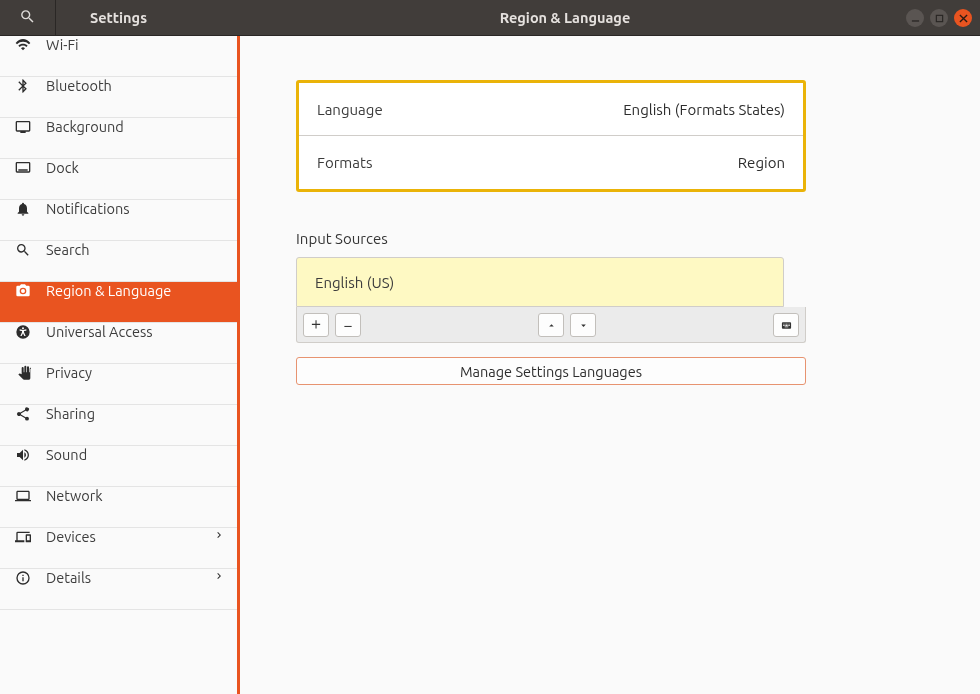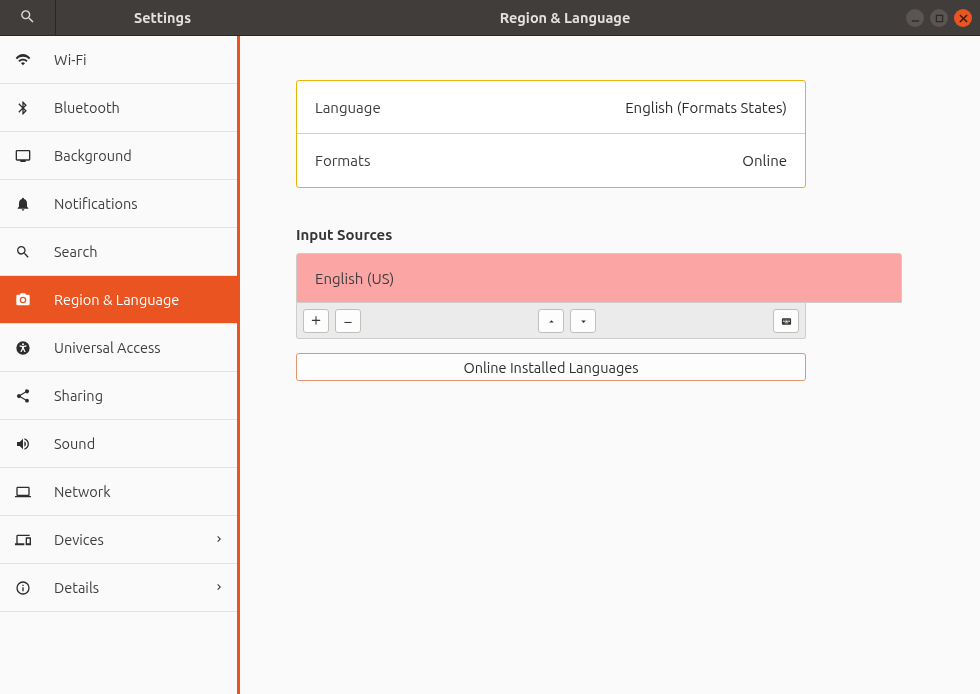--- a/index.html
+++ b/index.html
@@ -18,21 +18,20 @@
       display: flex;
       align-items: center;
       color: #e5e1de;
       border-bottom: 1px solid #2a2725;
     }
     .titlebar-left {
       width: 240px;
       display: flex;
       align-items: center;
       height: 100%;
-      gap: 44px;
     }
     .search-btn {
       width: 56px;
       height: 100%;
       display: flex;
       align-items: center;
       justify-content: center;
       border-right: 1px solid #2a2725;
       cursor: pointer;
     }
@@ -75,27 +74,26 @@
       display: flex;
       height: calc(694px - 36px);
     }
     .sidebar {
       width: 240px;
       background: #fafafa;
       border-right: 3px solid #e95420;
       overflow-y: auto;
     }
     .sidebar-item {
-      height: 48px;
-      display: flex;
-      align-items: center;
+      height: 41px;
+      display: flex;
       padding: 0 12px 0 14px;
       border-bottom: 1px solid #e4e4e4;
       cursor: pointer;
-      gap: 22px;
+      gap: 14px;
       color: #3d3d3d;
     }
     .sidebar-item.selected {
       background: #e95420;
       color: #fff;
     }
     .sidebar-item.selected .nav-icon svg { fill: #fff; }
     .nav-icon {
       width: 18px;
       height: 18px;
@@ -112,46 +110,46 @@
 
     .content {
       flex: 1;
       padding: 44px 56px;
       background: #fafafa;
       overflow-y: auto;
     }
     .panel {
       width: 510px;
       background: #fff;
-      border: 1px solid #eab308;
+      border: 3px solid #eab308;
       border-radius: 3px;
     }
     .panel-row {
       height: 53px;
       display: flex;
       align-items: center;
       padding: 0 18px;
       border-bottom: 1px solid #d0cdc9;
       cursor: pointer;
     }
     .panel-row:last-child { border-bottom: none; justify-content: space-between; }
     .panel-key { font-size: 15px; color: #3b3b3b; }
     .panel-val { margin-left: auto; font-size: 15px; color: #2d2d2d; }
 
     .section-heading {
       margin-top: 38px;
       margin-bottom: 10px;
-      font-weight: bold;
+      font-weight: normal;
       font-size: 15px;
       color: #353535;
     }
 
     .input-list {
-      width: 606px;
-      background: #fca5a5;
+      width: 488px;
+      background: #fef9c3;
       border: 1px solid #d0cdc9;
       border-radius: 3px 3px 0 0;
     }
     .input-item {
       height: 48px;
       display: flex;
       align-items: center;
       padding: 0 18px;
       font-size: 15px;
       cursor: pointer;
@@ -257,20 +255,28 @@
 
     <div class="sidebar-item">
       <span class="nav-icon">
           <svg viewBox="0 0 24 24">
             <path d="M21 3H3c-1.1 0-2 .9-2 2v12c0 1.1.9 2 2 2h5v2h8v-2h5c1.1 0 2-.9 2-2V5c0-1.1-.9-2-2-2zm0 14H3V5h18v12z"></path>
           </svg>
         </span>
       <span class="sidebar-label">Background</span>
     </div>
 
+    <div class="sidebar-item">
+      <span class="nav-icon">
+          <svg viewBox="0 0 24 24">
+            <path d="M21 3H3a2 2 0 00-2 2v12a2 2 0 002 2h18a2 2 0 002-2V5a2 2 0 00-2-2zm0 14H3V5h18zM5 14h14v2H5z"></path>
+          </svg>
+        </span>
+      <span class="sidebar-label">Dock</span>
+    </div>
 
     <div class="sidebar-item">
       <span class="nav-icon">
           <svg viewBox="0 0 24 24">
             <path d="M12 22a2 2 0 002-2h-4a2 2 0 002 2zm6-6V11c0-3.07-1.63-5.64-4.5-6.32V4a1.5 1.5 0 00-3 0v.68C7.64 5.36 6 7.92 6 11v5l-2 2v1h16v-1l-2-2z"></path>
           </svg>
         </span>
       <span class="sidebar-label">Notifications</span>
     </div>
 
@@ -295,20 +301,28 @@
     <div class="sidebar-item">
       <span class="nav-icon">
           <svg viewBox="0 0 24 24">
             <path d="M12 2a10 10 0 100 20 10 10 0 000-20zm0 3a1.5 1.5 0 110 3 1.5 1.5 0 010-3zm5 5l-3.5.5v2L16 18h-2l-2-4-2 4H8l2.5-5.5v-2L7 10V8l5 1 5-1v2z"></path>
           </svg>
         </span>
       <span class="sidebar-label">Universal Access</span>
     </div>
 
 
+    <div class="sidebar-item">
+      <span class="nav-icon">
+          <svg viewBox="0 0 24 24">
+            <path d="M23 5.5V20a2 2 0 01-2 2h-7.5a2 2 0 01-1.4-.58L5 14.33l1.24-1.24a1 1 0 011.07-.23L10 14V4.5a1.5 1.5 0 013 0V11h1V2.5a1.5 1.5 0 013 0V11h1V3.5a1.5 1.5 0 013 0V11h1V5.5a1.5 1.5 0 013 0z"></path>
+          </svg>
+        </span>
+      <span class="sidebar-label">Privacy</span>
+    </div>
 
     <div class="sidebar-item">
       <span class="nav-icon">
           <svg viewBox="0 0 24 24">
             <path d="M18 16.08a2.91 2.91 0 00-1.96.77L8.91 12.7c.05-.23.09-.46.09-.7s-.04-.47-.09-.7l7.05-4.11A3 3 0 1015 5c0 .24.04.47.09.7L8.04 9.81a3 3 0 100 4.38l7.12 4.16c-.05.21-.08.43-.08.65a2.92 2.92 0 102.92-2.92z"></path>
           </svg>
         </span>
       <span class="sidebar-label">Sharing</span>
     </div>
 
@@ -359,21 +373,21 @@
 
   <div class="content">
 
     <div class="panel">
       <div class="panel-row">
         <span class="panel-key">Language</span>
         <span class="panel-val">English (Formats States)</span>
       </div>
       <div class="panel-row">
         <span class="panel-key">Formats</span>
-        <span class="panel-val">Online</span>
+        <span class="panel-val">Region</span>
       </div>
     </div>
 
     <div class="section-heading">Input Sources</div>
 
     <div class="input-list">
       <div class="input-item">
         <span>English (US)</span>
       </div>
     </div>
@@ -399,17 +413,17 @@
       <div class="tb-right">
         <div class="tb-btn">
             <span><svg viewBox="0 0 24 24">
                 <path d="M20 5H4a2 2 0 00-2 2v10a2 2 0 002 2h16a2 2 0 002-2V7a2 2 0 00-2-2zM8 8h2v2H8zm-3 0h2v2H5zm3 3h2v2H8zm-3 0h2v2H5zm11 5H8v-2h8zm3-3h-2v-2h2zm0-3h-2V8h2zm-3 3h-2v-2h2zm0-3h-2V8h2zm-3 3h-2v-2h2zm0-3h-2V8h2z"></path>
               </svg></span>
           </div>
       </div>
     </div>
 
     <div class="manage-btn">
-      <span>Online Installed Languages</span>
+      <span>Manage Settings Languages</span>
     </div>
 
   </div>
 </div>
 
 </body></html>

